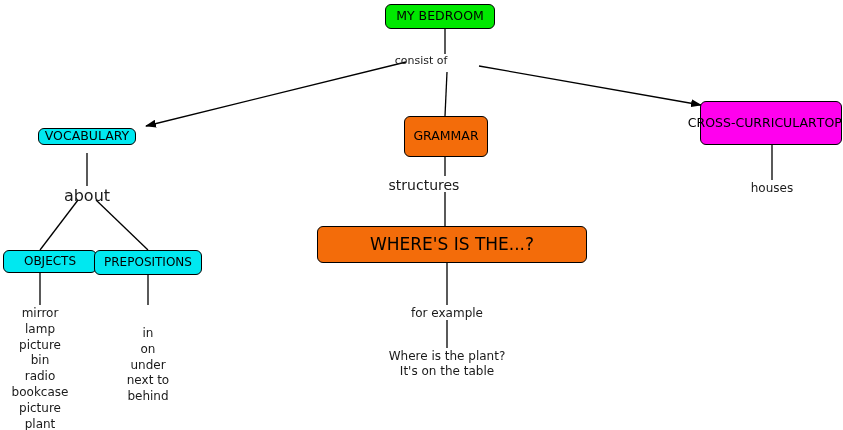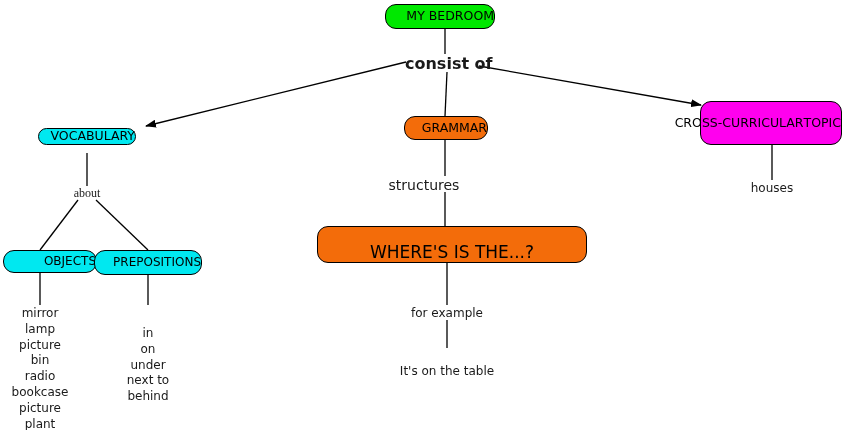--- a/index.html
+++ b/index.html
@@ -20,24 +20,24 @@
     left: 0;
     top: 0;
     width: 843px;
     height: 430px;
     pointer-events: none;
   }
   .node {
     position: absolute;
     box-sizing: border-box;
     border: 1px solid #000000;
-    border-radius: 11px;
+    border-radius: 6px;
     display: flex;
     align-items: center;
-    justify-content: flex-end;
+    justify-content: center;
     text-align: center;
     color: #000000;
     line-height: 1.18;
     white-space: nowrap;
     z-index: 3;
   }
   .node-green  { background: #00e800; }
   .node-cyan   { background: #00e8f0; }
   .node-orange { background: #f36c0a; }
   .node-magenta{ background: #f породf; }
@@ -96,42 +96,42 @@
 
     <line x1="447" y1="320" x2="447" y2="348" stroke="#000000" stroke-width="1.3"></line>
 
     <line x1="772" y1="145" x2="772" y2="180" stroke="#000000" stroke-width="1.3"></line>
   </svg>
 
   <div class="node node-green" style="left:385px; top:4px; width:110px; height:25px; font-size:12.5px;">
     <span>MY BEDROOM</span>
   </div>
 
-  <div class="label" style="left:405px; top:54px; width:80px; font-size:16px;font-weight:bold;">
+  <div class="label" style="left:381px; top:54px; width:80px; font-size:11px;">
     <span>consist of</span>
   </div>
 
   <div class="node node-cyan" style="left:38px; top:128px; width:98px; height:17px; font-size:12.5px;">
     <span>VOCABULARY</span>
   </div>
 
-  <div class="node node-orange" style="left:404px; top:116px; width:84px; height:24px; font-size:12.5px;">
+  <div class="node node-orange" style="left:404px; top:116px; width:84px; height:41px; font-size:12.5px;">
     <span>GRAMMAR</span>
   </div>
 
   <div class="node node-magenta" style="left:700px; top:101px; width:142px; height:44px; font-size:12.5px; ">
     <span>CROSS-CURRICULAR</span>
     <span>TOPIC</span>
   </div>
 
   <div class="label" style="left:732px; top:181px; width:80px; font-size:12px;">
     <span>houses</span>
   </div>
 
-  <div class="label" style="left:57px; top:186px; width:60px; font-size:12px;font-family:Liberation Serif, serif;">
+  <div class="label" style="left:57px; top:186px; width:60px; font-size:16px;">
     <span>about</span>
   </div>
 
   <div class="node node-cyan" style="left:3px; top:250px; width:94px; height:23px; font-size:12px;">
     <span>OBJECTS</span>
   </div>
 
   <div class="node node-cyan" style="left:94px; top:250px; width:108px; height:25px; font-size:12px;">
     <span>PREPOSITIONS</span>
   </div>
@@ -146,17 +146,17 @@
 
   <div class="node node-orange" style="left:317px; top:226px; width:270px; height:37px; font-size:17px; flex-direction:column; font-weight:normal;">
     <span>WHERE'S IS THE...?</span>
   </div>
 
   <div class="label" style="left:407px; top:306px; width:80px; font-size:12px;">
     <span>for example</span>
   </div>
 
   <div class="label" style="left:377px; top:349px; width:140px; font-size:12px;">
-    <br>
+    <span>Where is the plant?</span><br>
     <span>It's on the table</span>
   </div>
 
 </div>
 
 </body></html>

